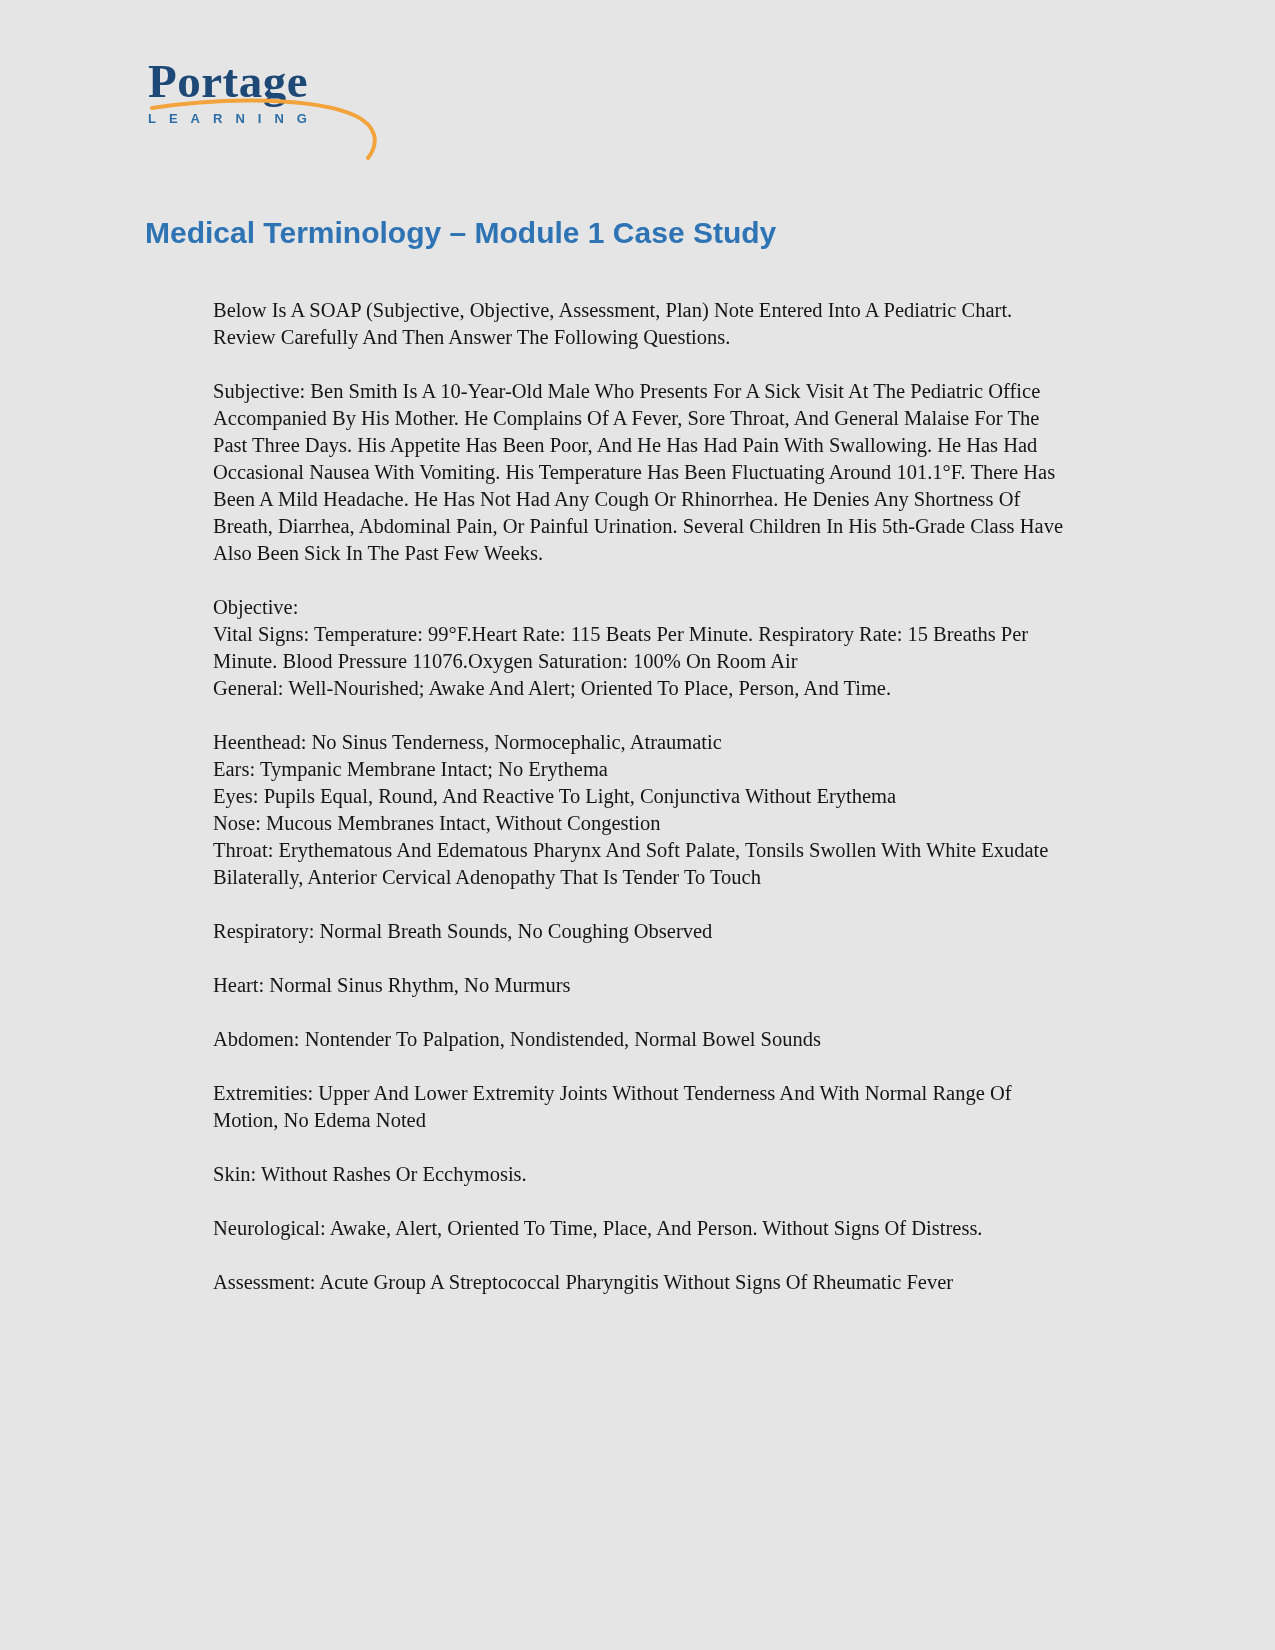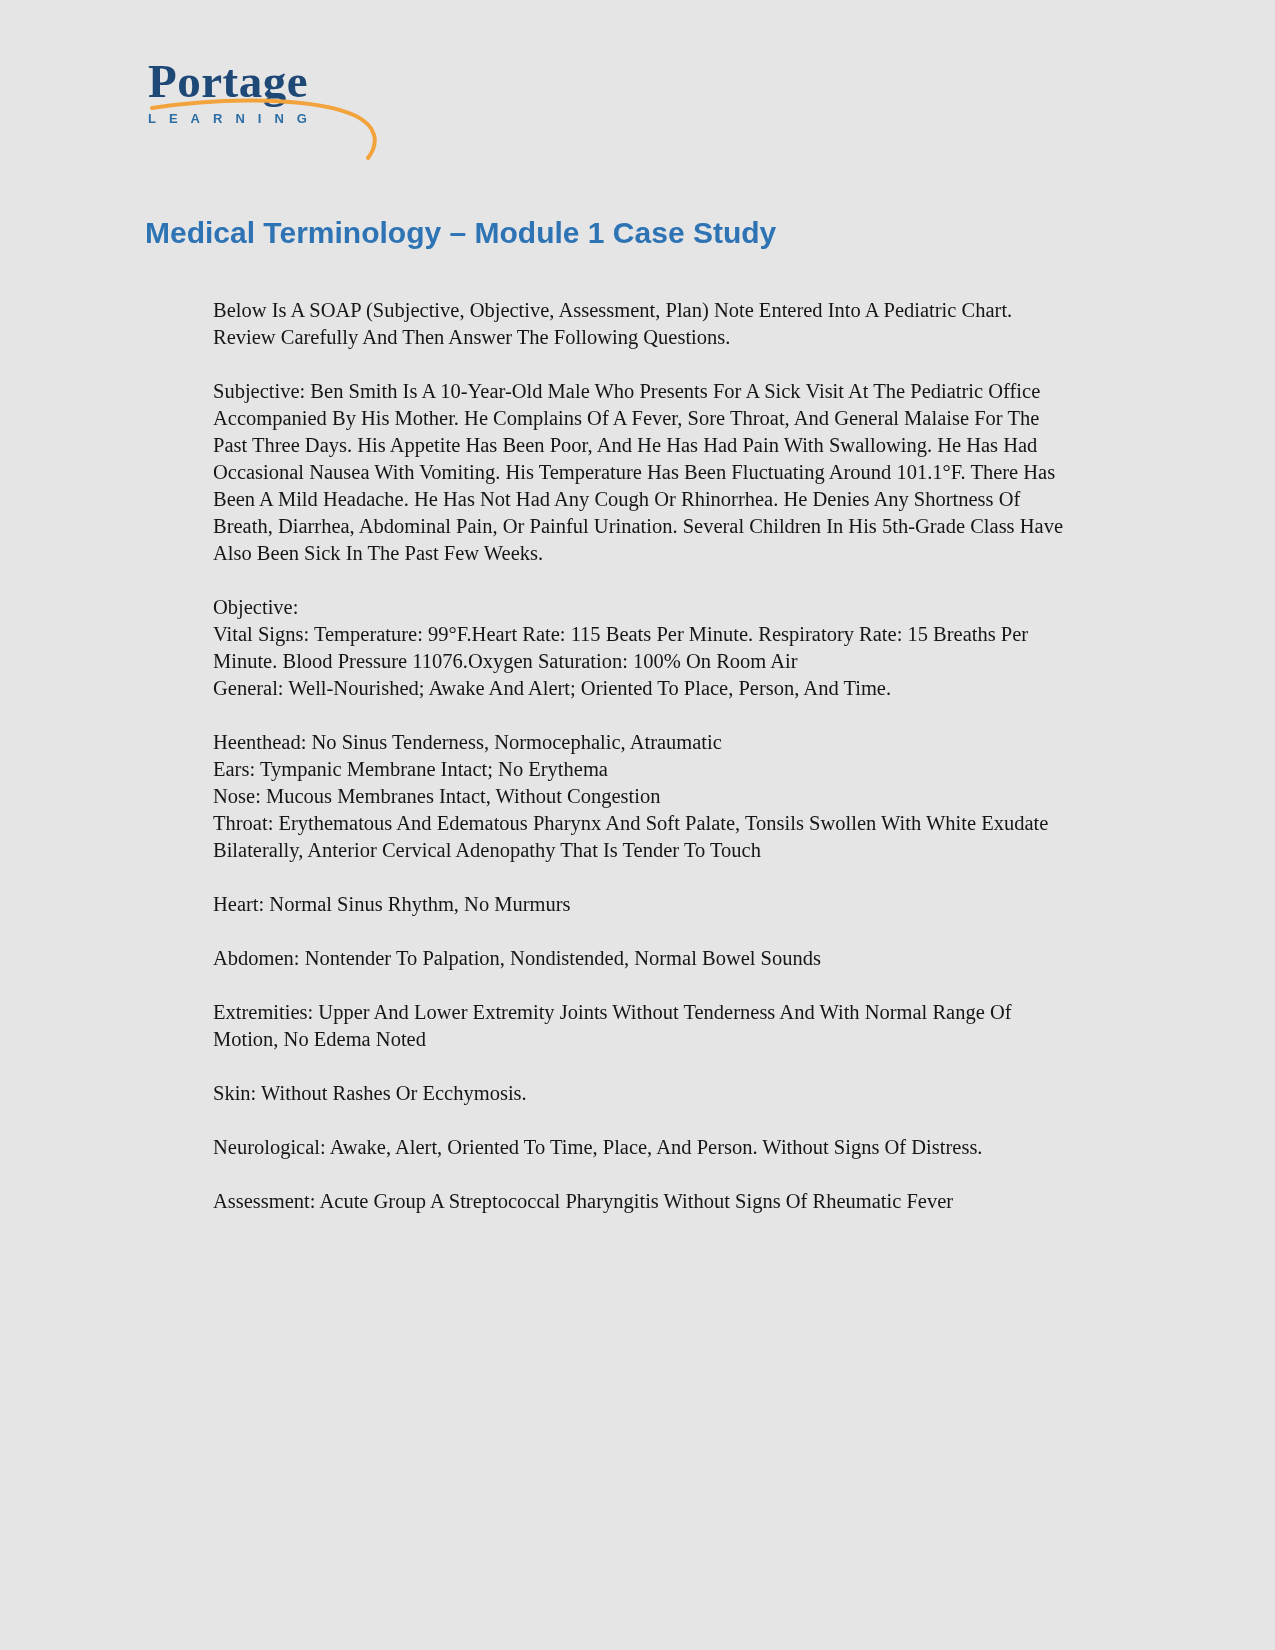--- a/index.html
+++ b/index.html
@@ -100,24 +100,28 @@
 
     <p class="para">
       <span class="line">Objective:</span>
       <span class="line">Vital Signs: Temperature: 99°F.Heart Rate: 115 Beats Per Minute. Respiratory Rate: 15 Breaths Per Minute. Blood Pressure 11076.Oxygen Saturation: 100% On Room Air</span>
       <span class="line">General: Well-Nourished; Awake And Alert; Oriented To Place, Person, And Time.</span>
     </p>
 
     <p class="para">
       <span class="line">Heenthead: No Sinus Tenderness, Normocephalic, Atraumatic</span>
       <span class="line">Ears: Tympanic Membrane Intact; No Erythema</span>
+      <span class="line">Eyes: Pupils Equal, Round, And Reactive To Light, Conjunctiva Without Erythema</span>
       <span class="line">Nose: Mucous Membranes Intact, Without Congestion</span>
       <span class="line">Throat: Erythematous And Edematous Pharynx And Soft Palate, Tonsils Swollen With White Exudate Bilaterally, Anterior Cervical Adenopathy That Is Tender To Touch</span>
     </p>
 
+    <p class="para">
+      <span class="line">Respiratory: Normal Breath Sounds, No Coughing Observed</span>
+    </p>
 
     <p class="para">
       <span class="line">Heart: Normal Sinus Rhythm, No Murmurs</span>
     </p>
 
     <p class="para">
       <span class="line">Abdomen: Nontender To Palpation, Nondistended, Normal Bowel Sounds</span>
     </p>
 
     <p class="para">

